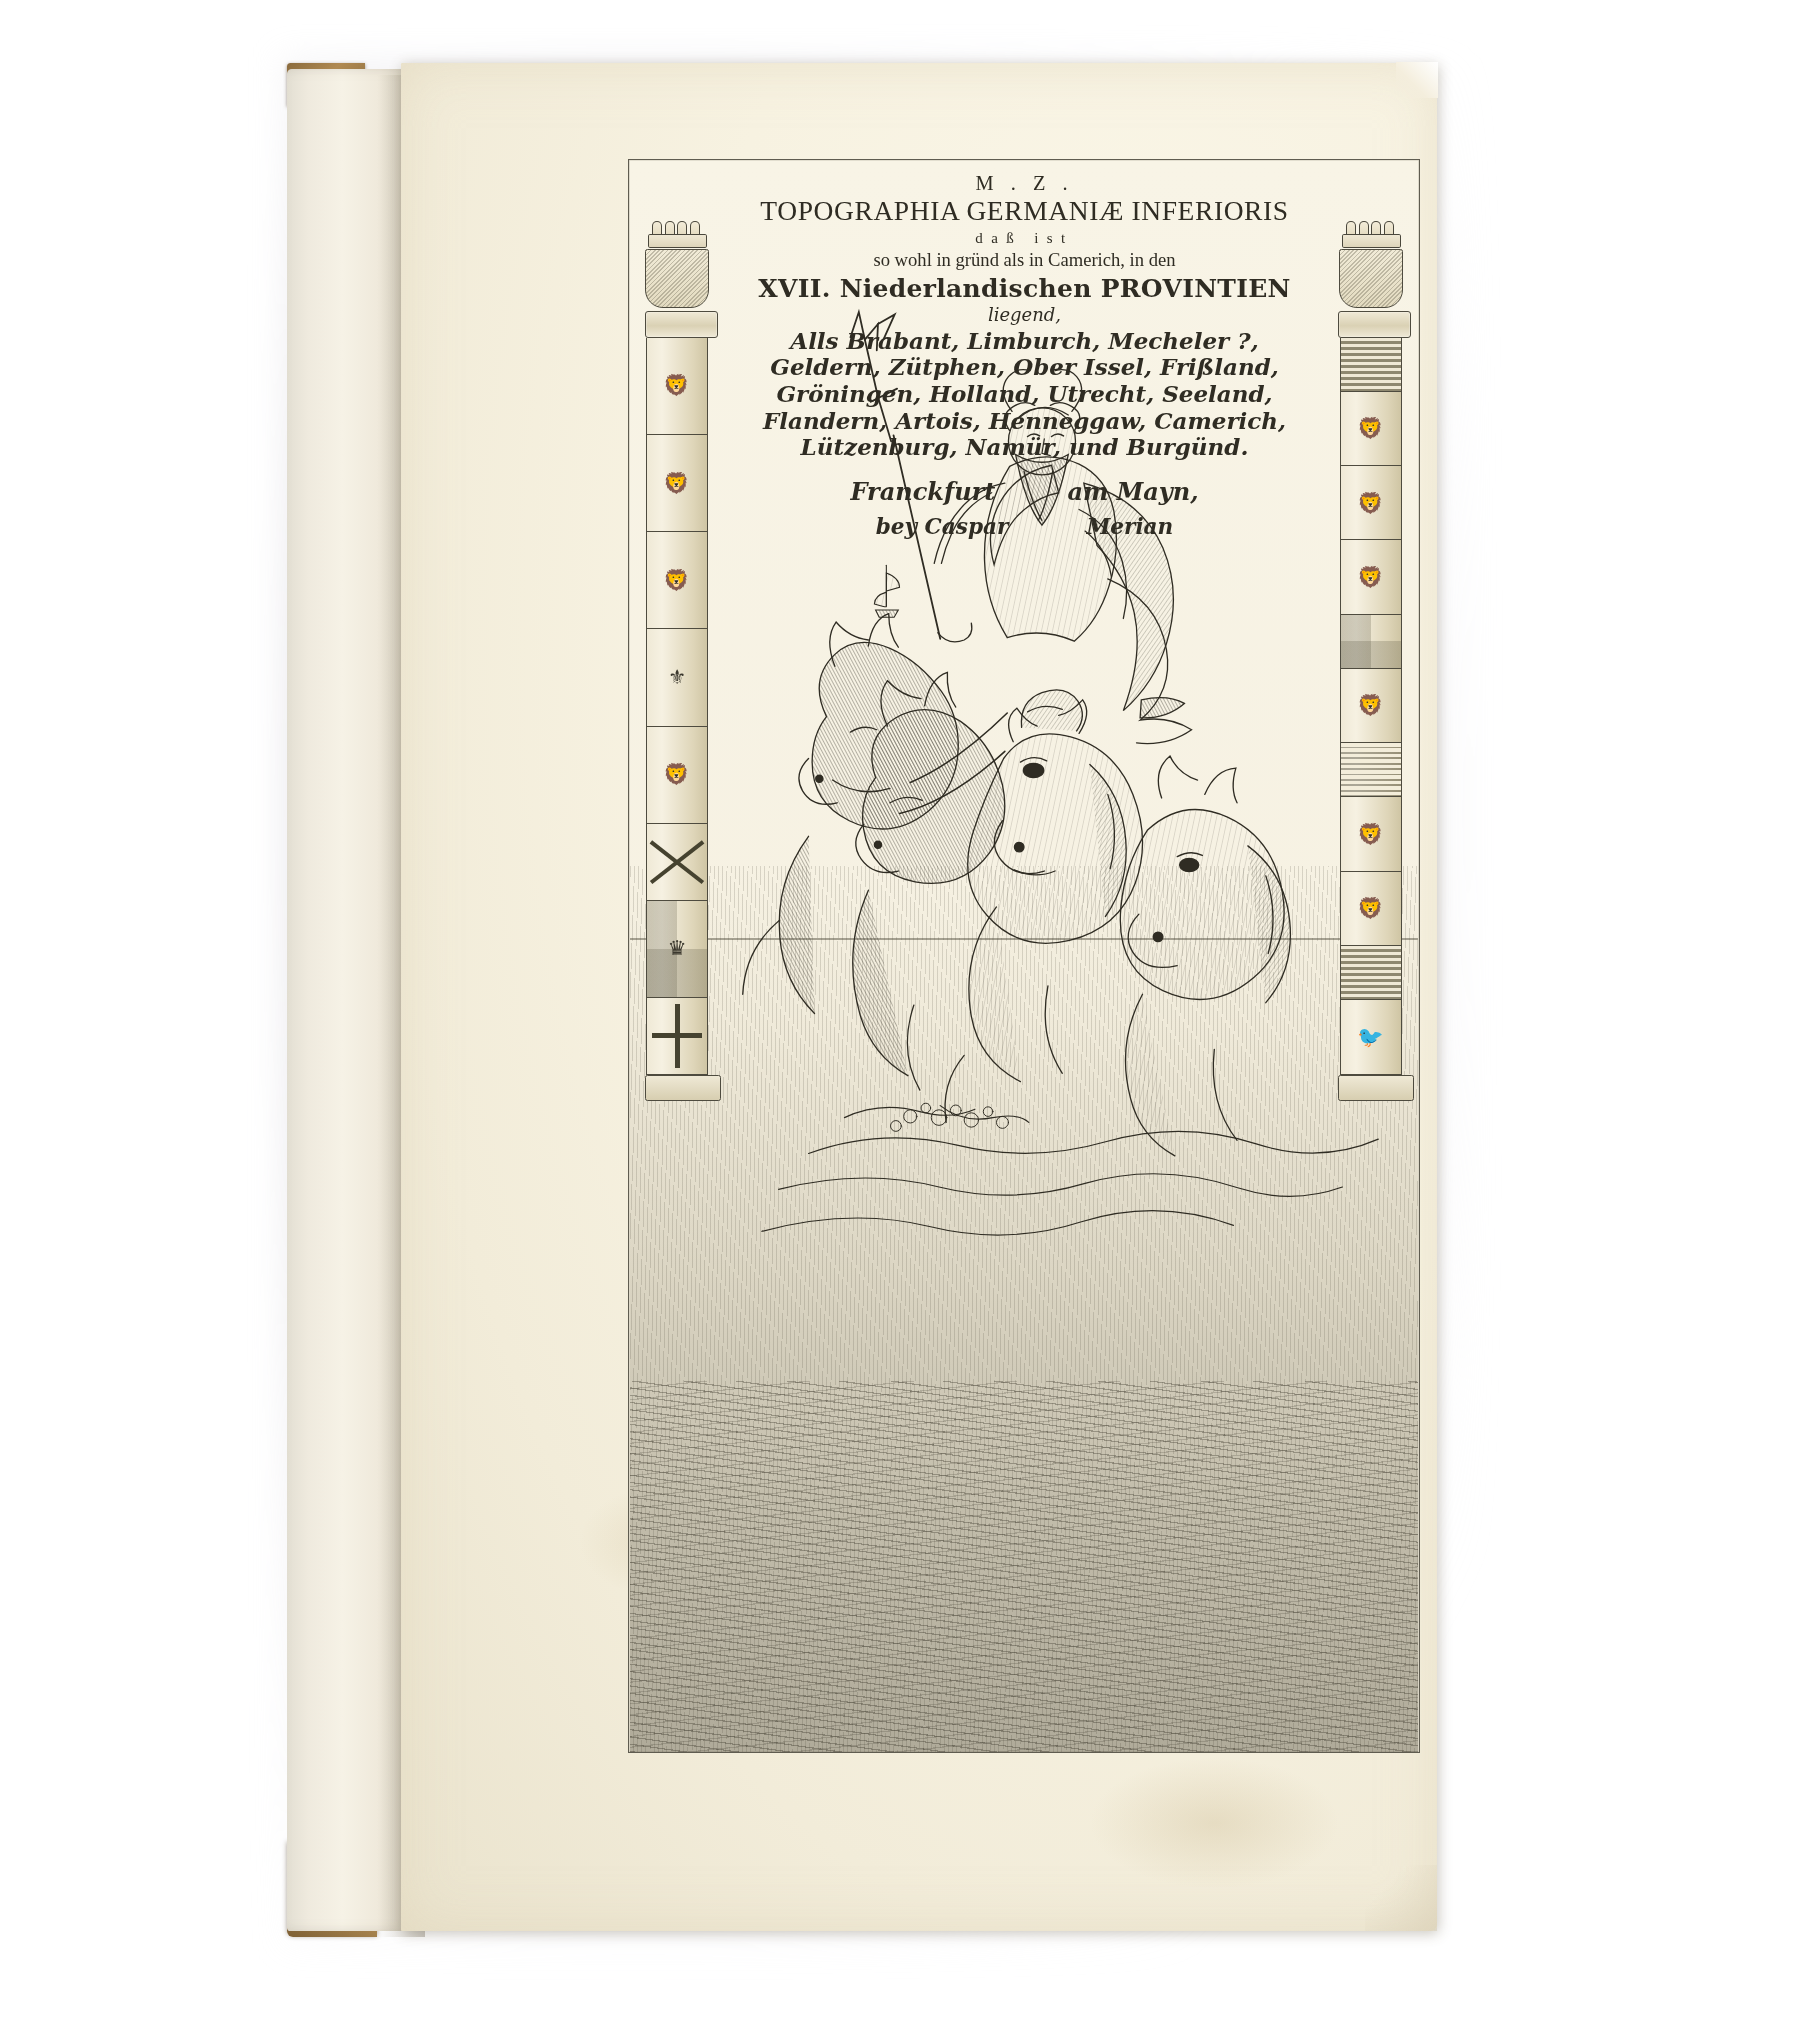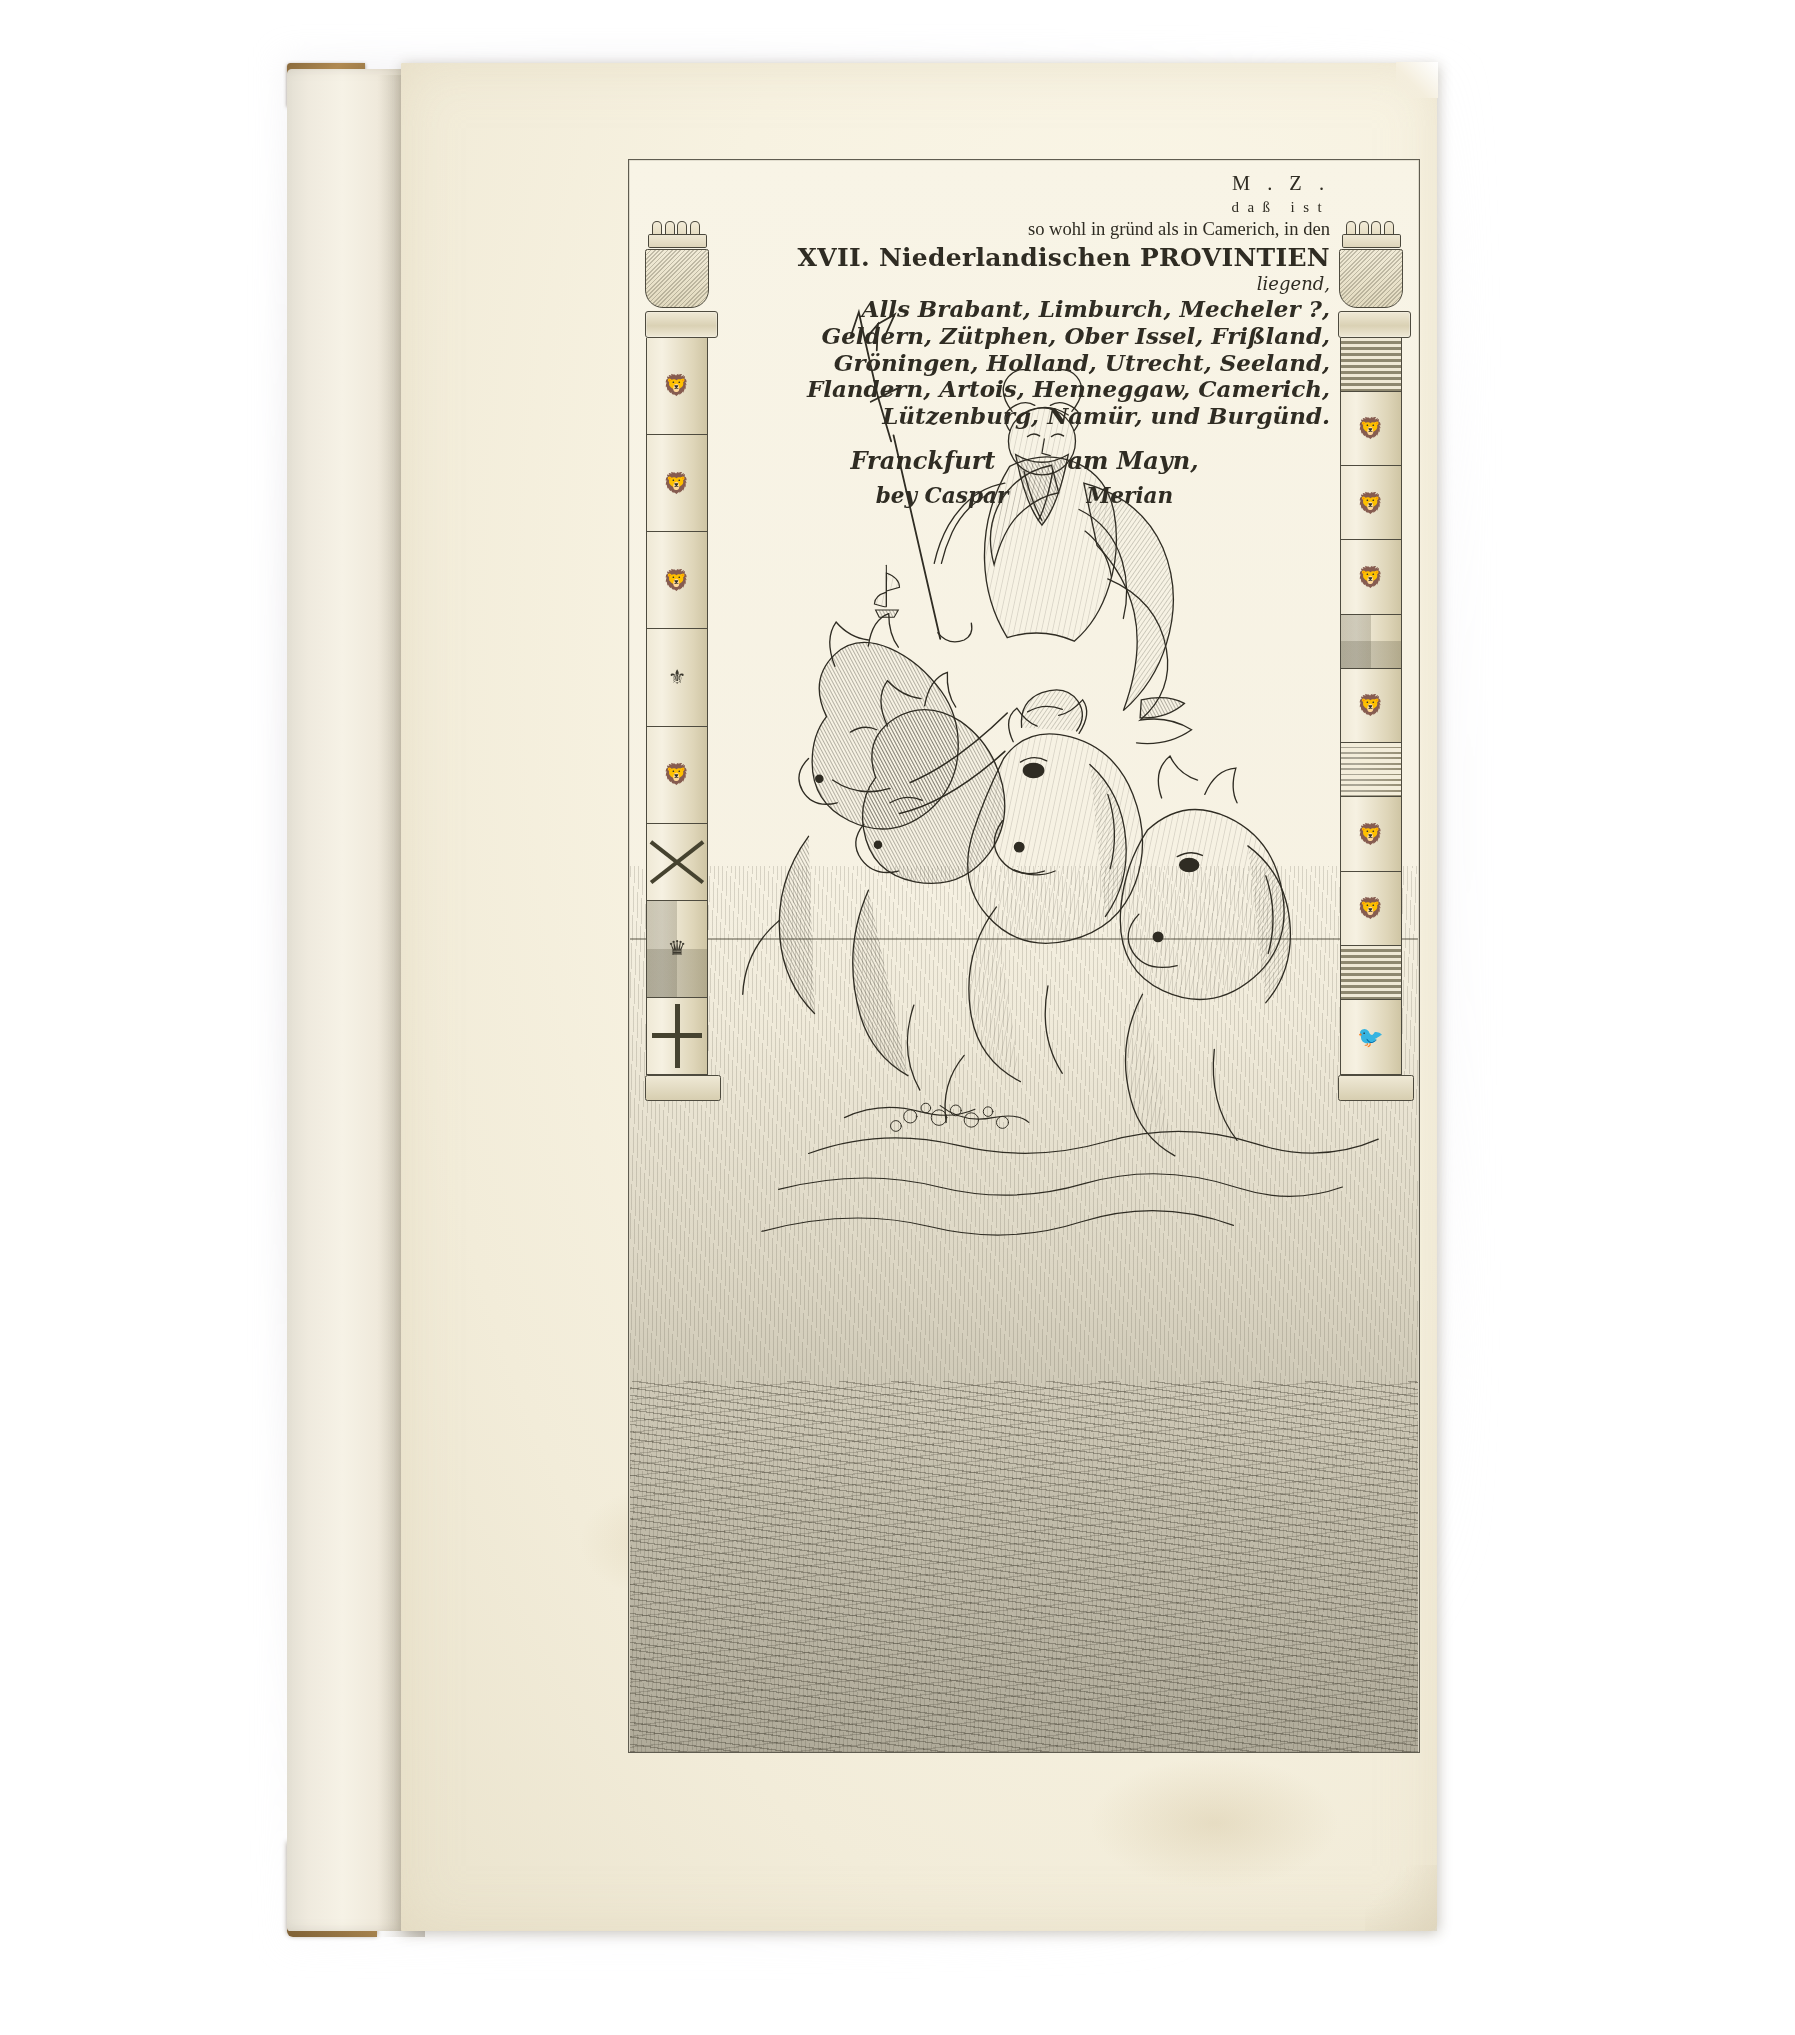--- a/index.html
+++ b/index.html
@@ -236,21 +236,21 @@
     border: 1.2px solid #4e4b3f;
     border-radius: 2.4px;
     background: linear-gradient(180deg,#efe9d6,#d7ceb0);
   }
 
   
   .title-block {
     position: absolute;
     left: 90px; top: 12px;
     width: 611px;
-    text-align: right;
+    text-align: center;
     color: #2f2c23;
   }
   .t-mz {
     font-family: "Liberation Serif", serif;
     letter-spacing: 6px;
     font-size: 20.4px;
     margin-bottom: 2.4px;
   }
   .t-main {
     font-family: "Liberation Serif", serif;
@@ -456,20 +456,21 @@
             <div class="arm bars"></div>
             <div class="arm">
                 <span class="lion">🐦</span>
               </div>
           </div>
           <div class="base"></div>
         </div>
 
         <div class="title-block">
           <div class="t-mz">M . Z .</div>
+          <div class="t-main">TOPOGRAPHIA GERMANIÆ INFERIORIS</div>
           <div class="t-dass">daß    ist</div>
           <div class="t-roman">so wohl in gründ als in Camerich, in den</div>
           <div class="t-prov">
             <span>XVII.</span>
             <span>Niederlandischen PROVINTIEN</span>
           </div>
           <div class="t-liegend">liegend,</div>
           <div class="t-list">Alls Brabant, Limburch, Mecheler ?,</div>
           <div class="t-list">Geldern, Zütphen, Ober Issel, Frißland,</div>
           <div class="t-list">Gröningen, Holland, Utrecht, Seeland,</div>

